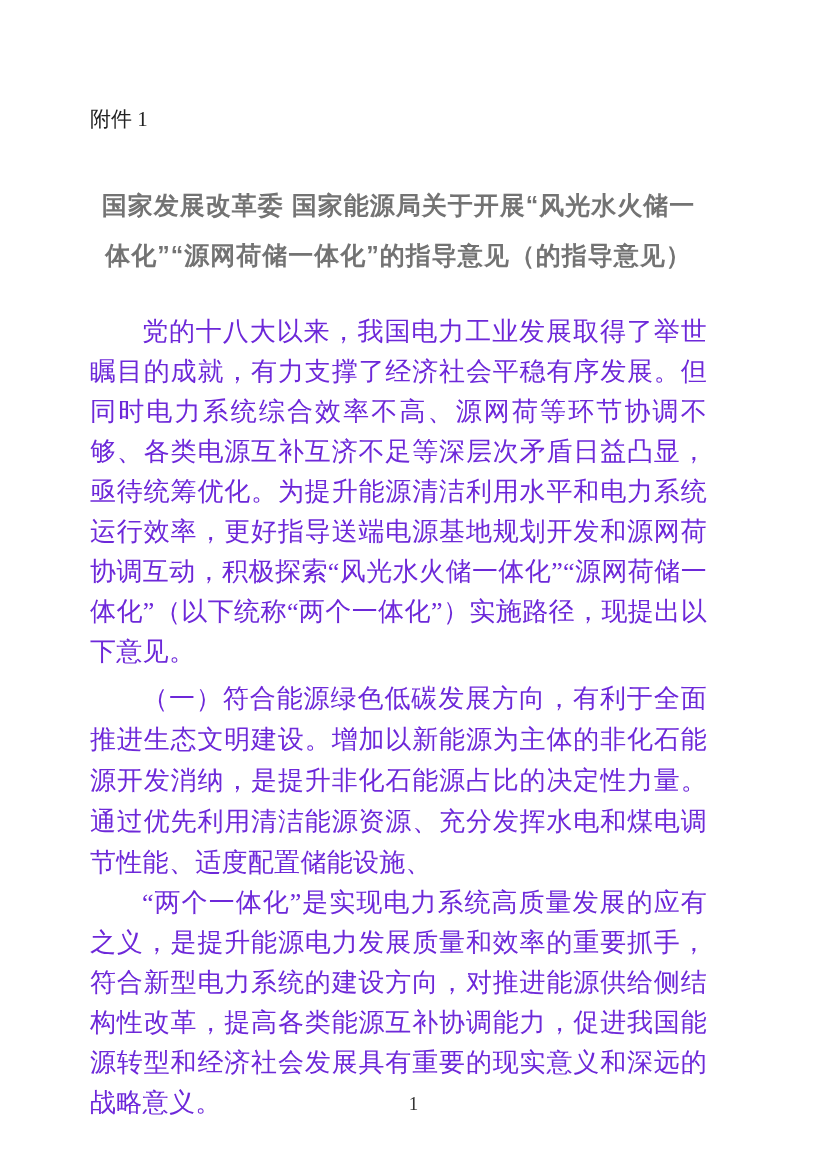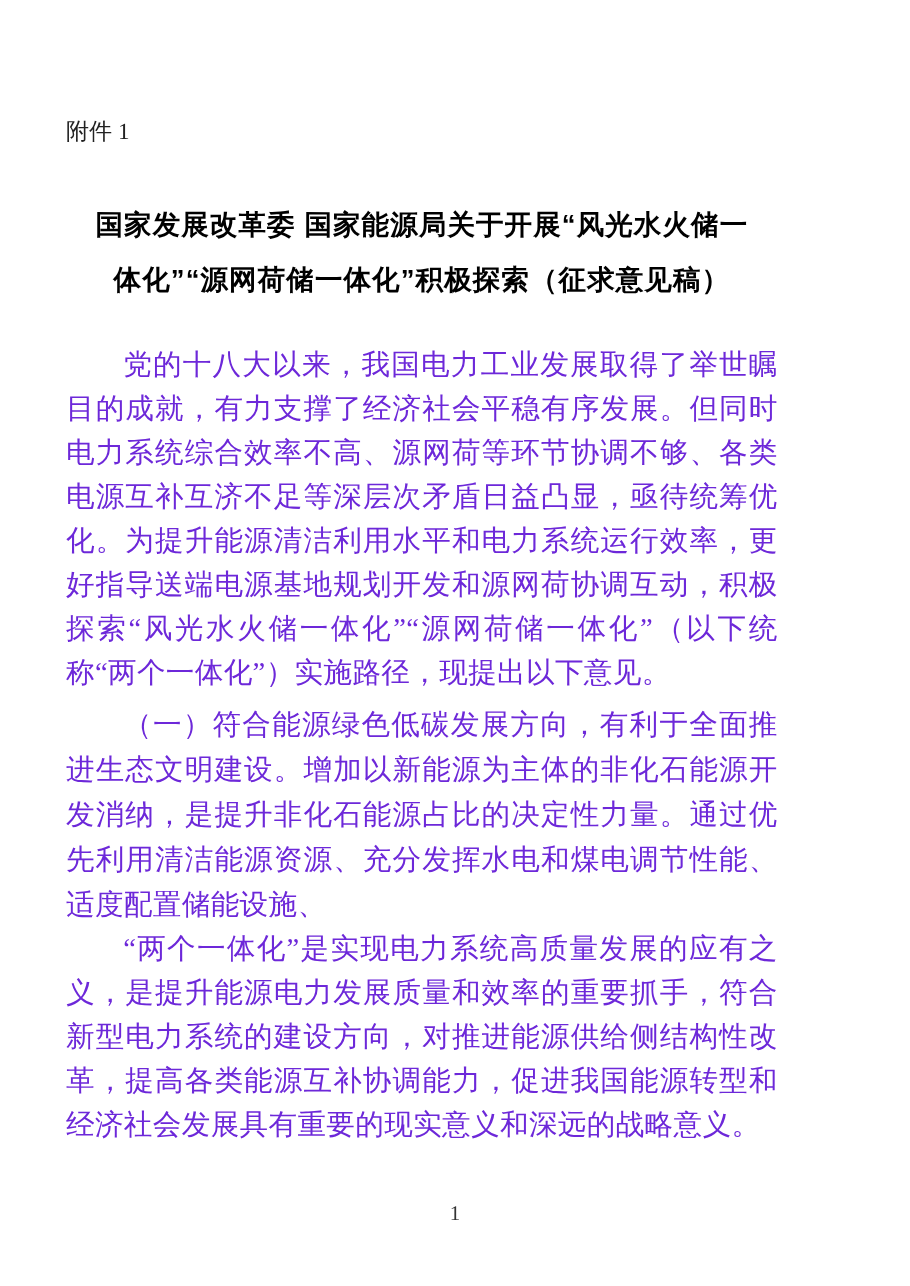--- a/index.html
+++ b/index.html
@@ -7,35 +7,35 @@
     padding: 0;
     background: #ffffff;
   }
   .page {
     position: relative;
     width: 827px;
     height: 1169px;
     margin: 0 auto;
     background: #ffffff;
     box-sizing: border-box;
-    padding: 104px 120px 0 60px;
+    padding: 104px 120px 0 90px;
     font-family: "Liberation Serif", "DejaVu Serif", serif;
     color: #1f1f1f;
     overflow: hidden;
   }
   .attachment {
     font-size: 21px;
     line-height: 30px;
     color: #222222;
   }
   .title {
     margin: 46px 0 0 0;
     font-family: "Liberation Sans", "DejaVu Sans", sans-serif;
     font-weight: 700;
-    color: #000000;
+    color: #737373;
     font-size: 25px;
     line-height: 50px;
     text-align: center;
     letter-spacing: 1px;
   }
   .title .title-line {
     display: block;
     white-space: nowrap;
   }
   .doc-body {
@@ -76,21 +76,21 @@
 </style>
 </head>
 <body>
 
 <div class="page">
 
   <div class="attachment">附件 1</div>
 
   <h1 class="title">
     <span class="title-line">国家发展改革委 国家能源局关于开展“风光水火储一</span>
-    <span class="title-line">体化”“源网荷储一体化”积极探索（征求意见稿）</span>
+    <span class="title-line">体化”“源网荷储一体化”的指导意见（的指导意见）</span>
   </h1>
 
   <div class="doc-body">
     <p class="para">党的十八大以来，我国电力工业发展取得了举世瞩目的成就，有力支撑了经济社会平稳有序发展。但同时电力系统综合效率不高、源网荷等环节协调不够、各类电源互补互济不足等深层次矛盾日益凸显，亟待统筹优化。为提升能源清洁利用水平和电力系统运行效率，更好指导送端电源基地规划开发和源网荷协调互动，积极探索“风光水火储一体化”“源网荷储一体化”（以下统称“两个一体化”）实施路径，现提出以下意见。</p>
 
 
     <p class="para kai">（一）符合能源绿色低碳发展方向，有利于全面推进生态文明建设。增加以新能源为主体的非化石能源开发消纳，是提升非化石能源占比的决定性力量。通过优先利用清洁能源资源、充分发挥水电和煤电调节性能、适度配置储能设施、</p>
 
     <p class="para">“两个一体化”是实现电力系统高质量发展的应有之义，是提升能源电力发展质量和效率的重要抓手，符合新型电力系统的建设方向，对推进能源供给侧结构性改革，提高各类能源互补协调能力，促进我国能源转型和经济社会发展具有重要的现实意义和深远的战略意义。</p>
   </div>

